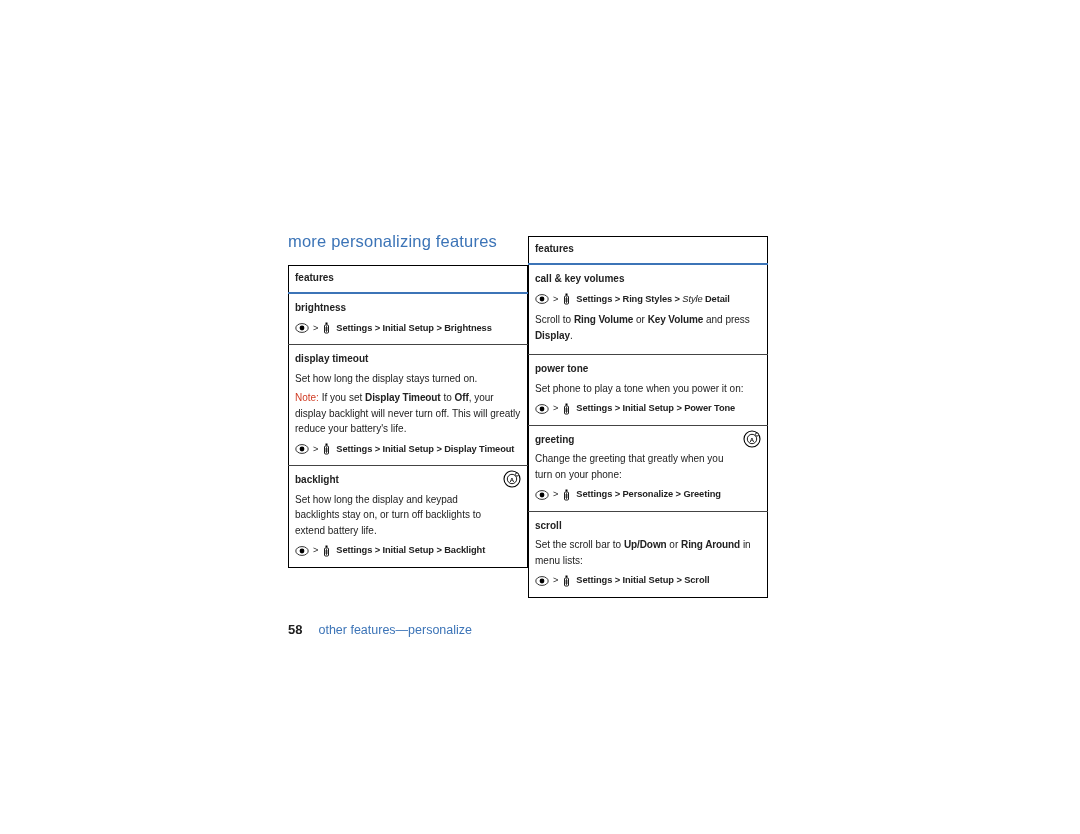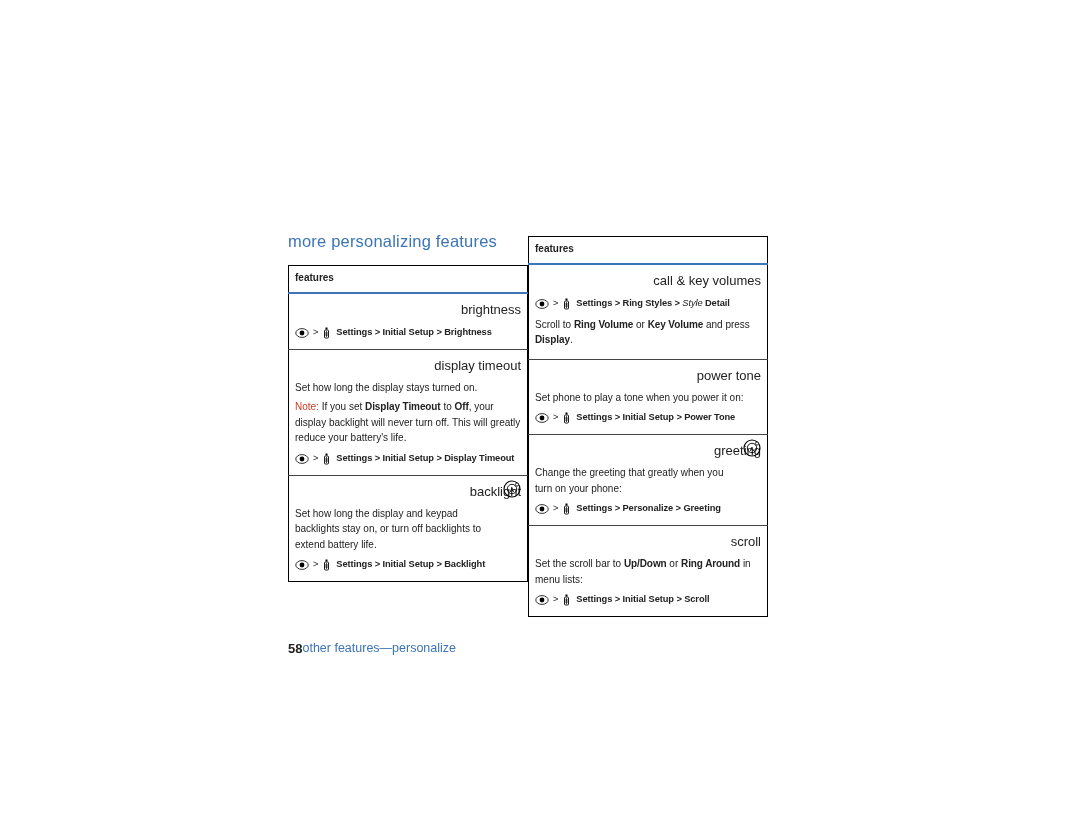--- a/index.html
+++ b/index.html
@@ -48,25 +48,24 @@
     padding: 0;
     vertical-align: top;
   }
   .cell {
     padding: 6px 6px 7px 6px;
     font-size: 10px;
     line-height: 1.55;
     position: relative;
   }
   .name {
-    font-weight: normal;
-    font-size: 13px;
+    font-weight: bold;
+    font-size: 10px;
     display: block;
     margin-bottom: 4px;
-    text-align: right;
   }
   .desc {
     font-size: 10px;
     color: #222;
     display: block;
     margin-bottom: 4px;
   }
   .path {
     font-size: 9.3px;
     font-family: "Arial Narrow", Arial, sans-serif;
@@ -86,21 +85,22 @@
   .badge {
     position: absolute;
     right: 6px;
     top: 4px;
     width: 18px;
     height: 18px;
   }
   .footer {
     margin-top: 24px;
     display: flex;
-    align-items: flex-start;
+    align-items: flex-end;
+    gap: 16px;
   }
   .pagenum { font-weight: bold; font-size: 13px; }
   .footer-title { color: #3c74b7; font-size: 12.5px; }
 </style>
 </head>
 <body>
 
 <div class="page">
 
   <div class="cols">

